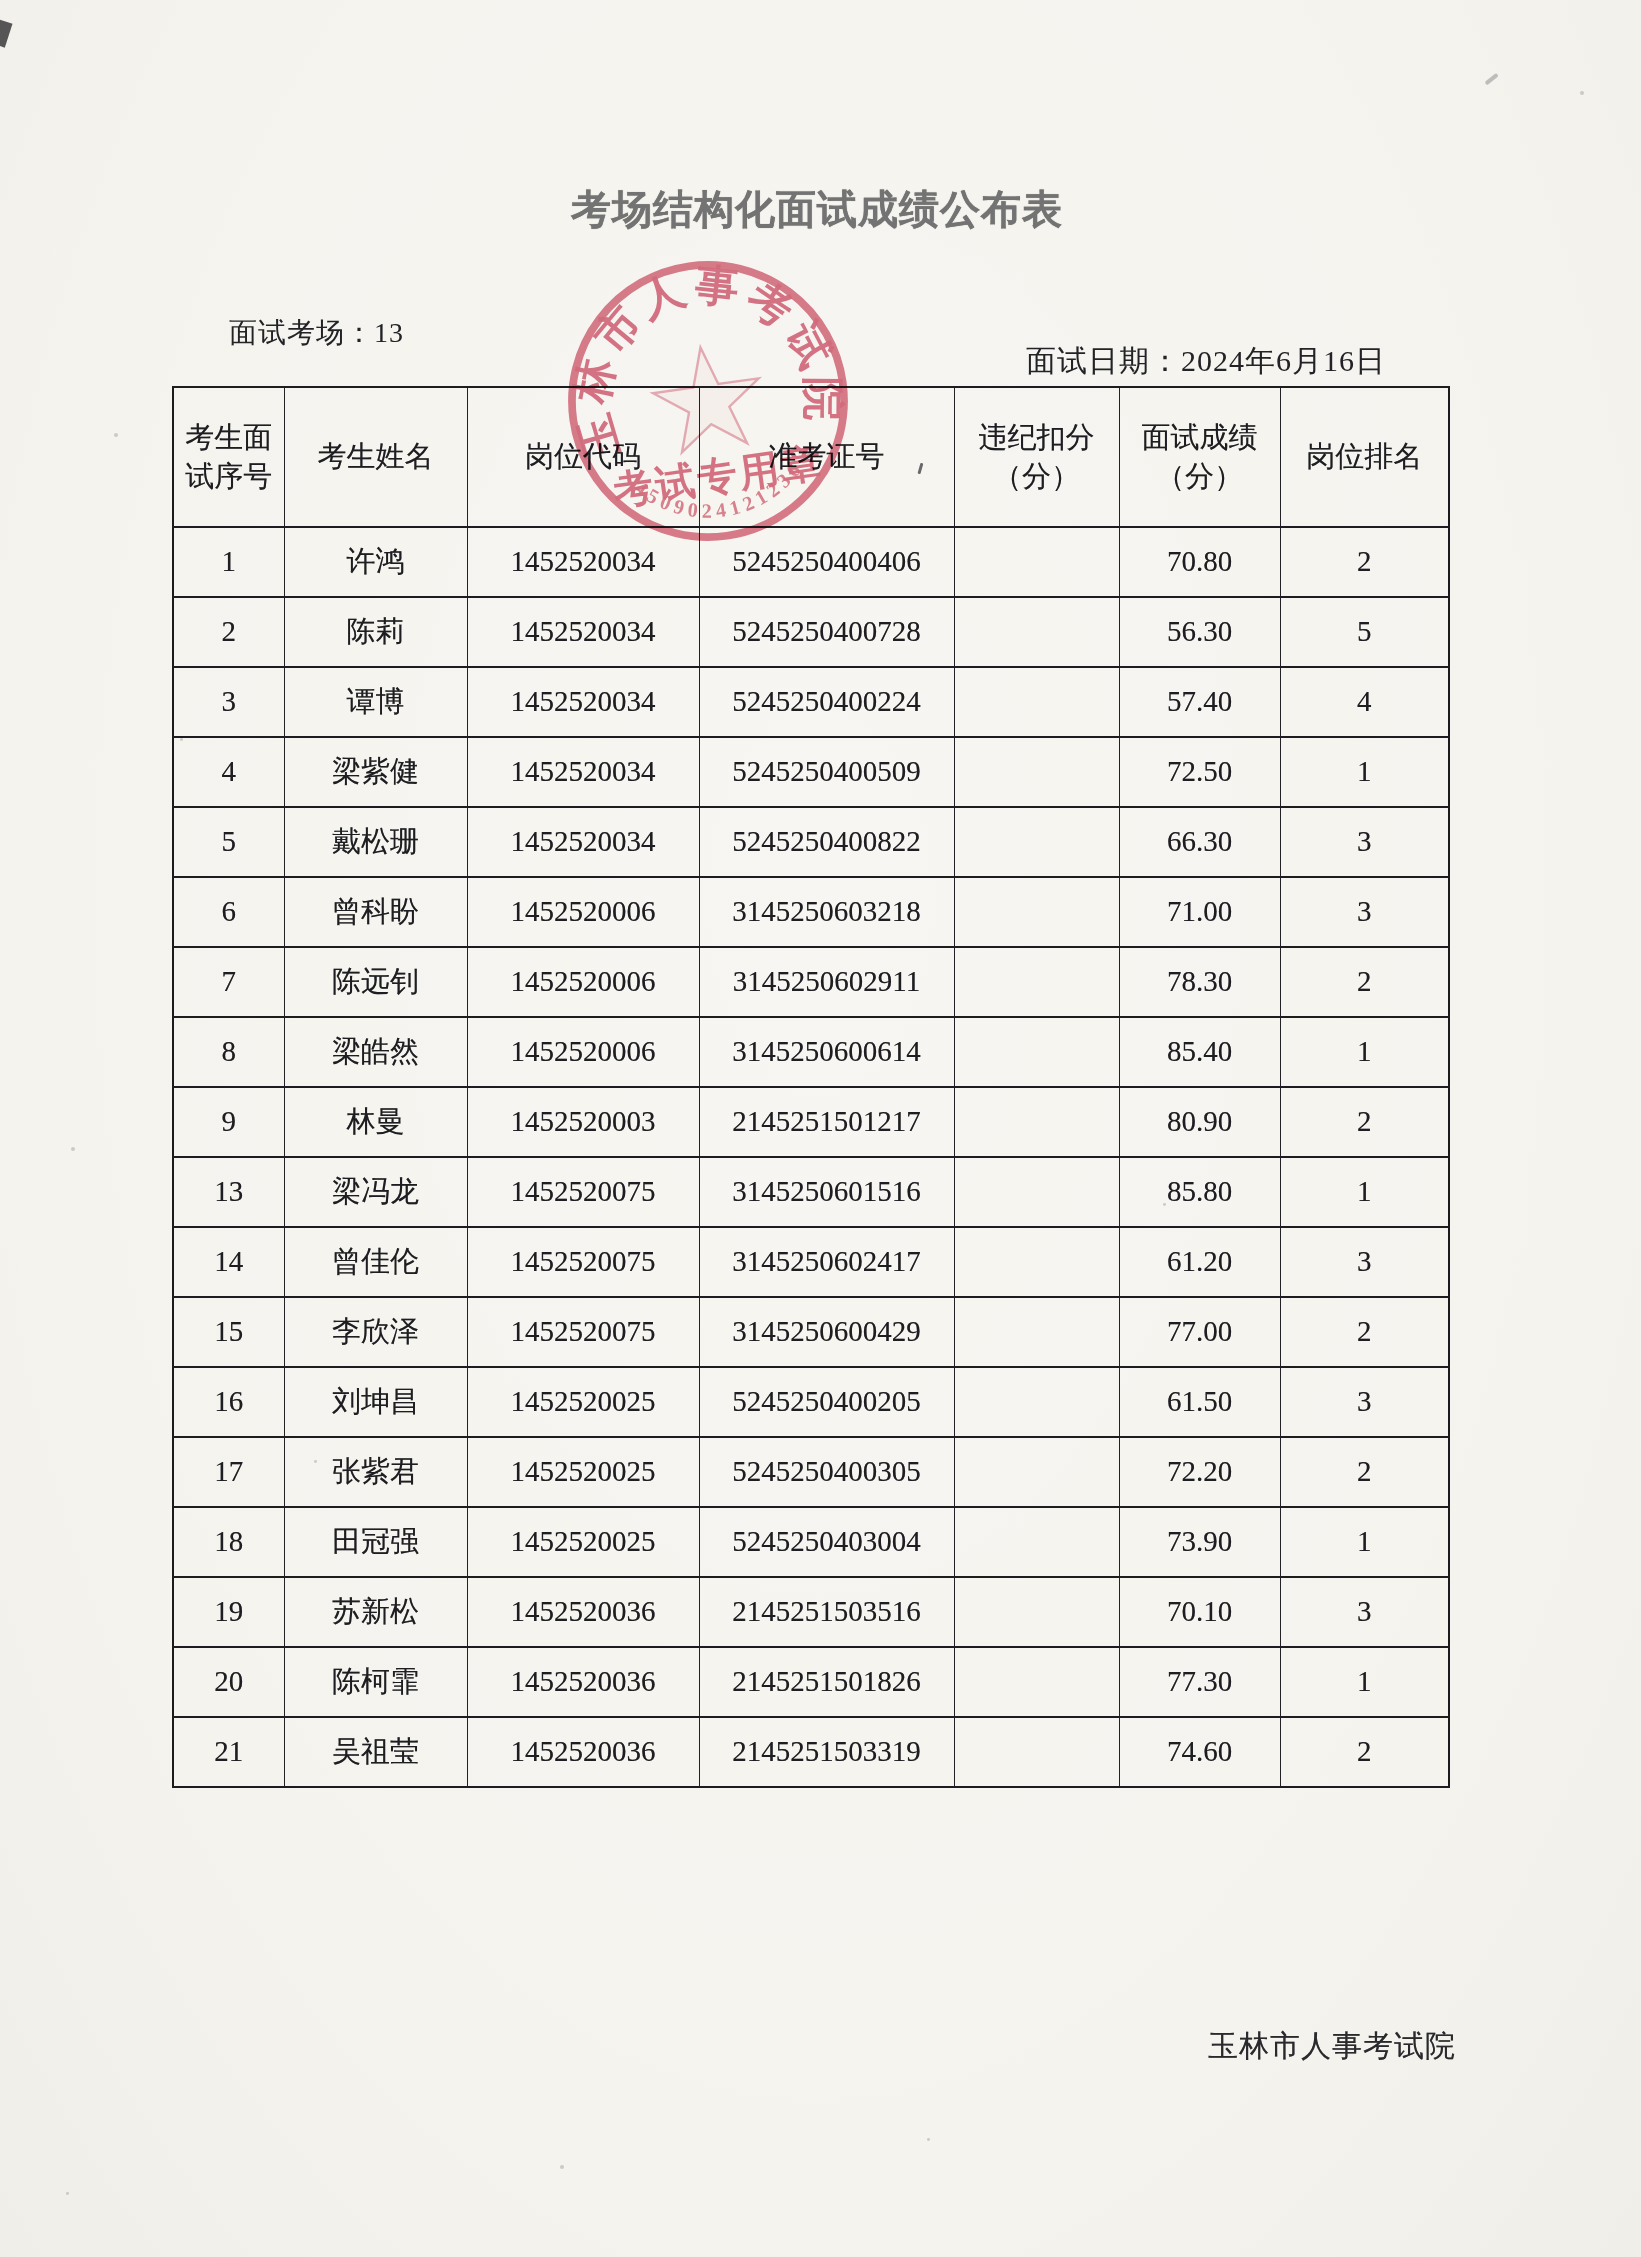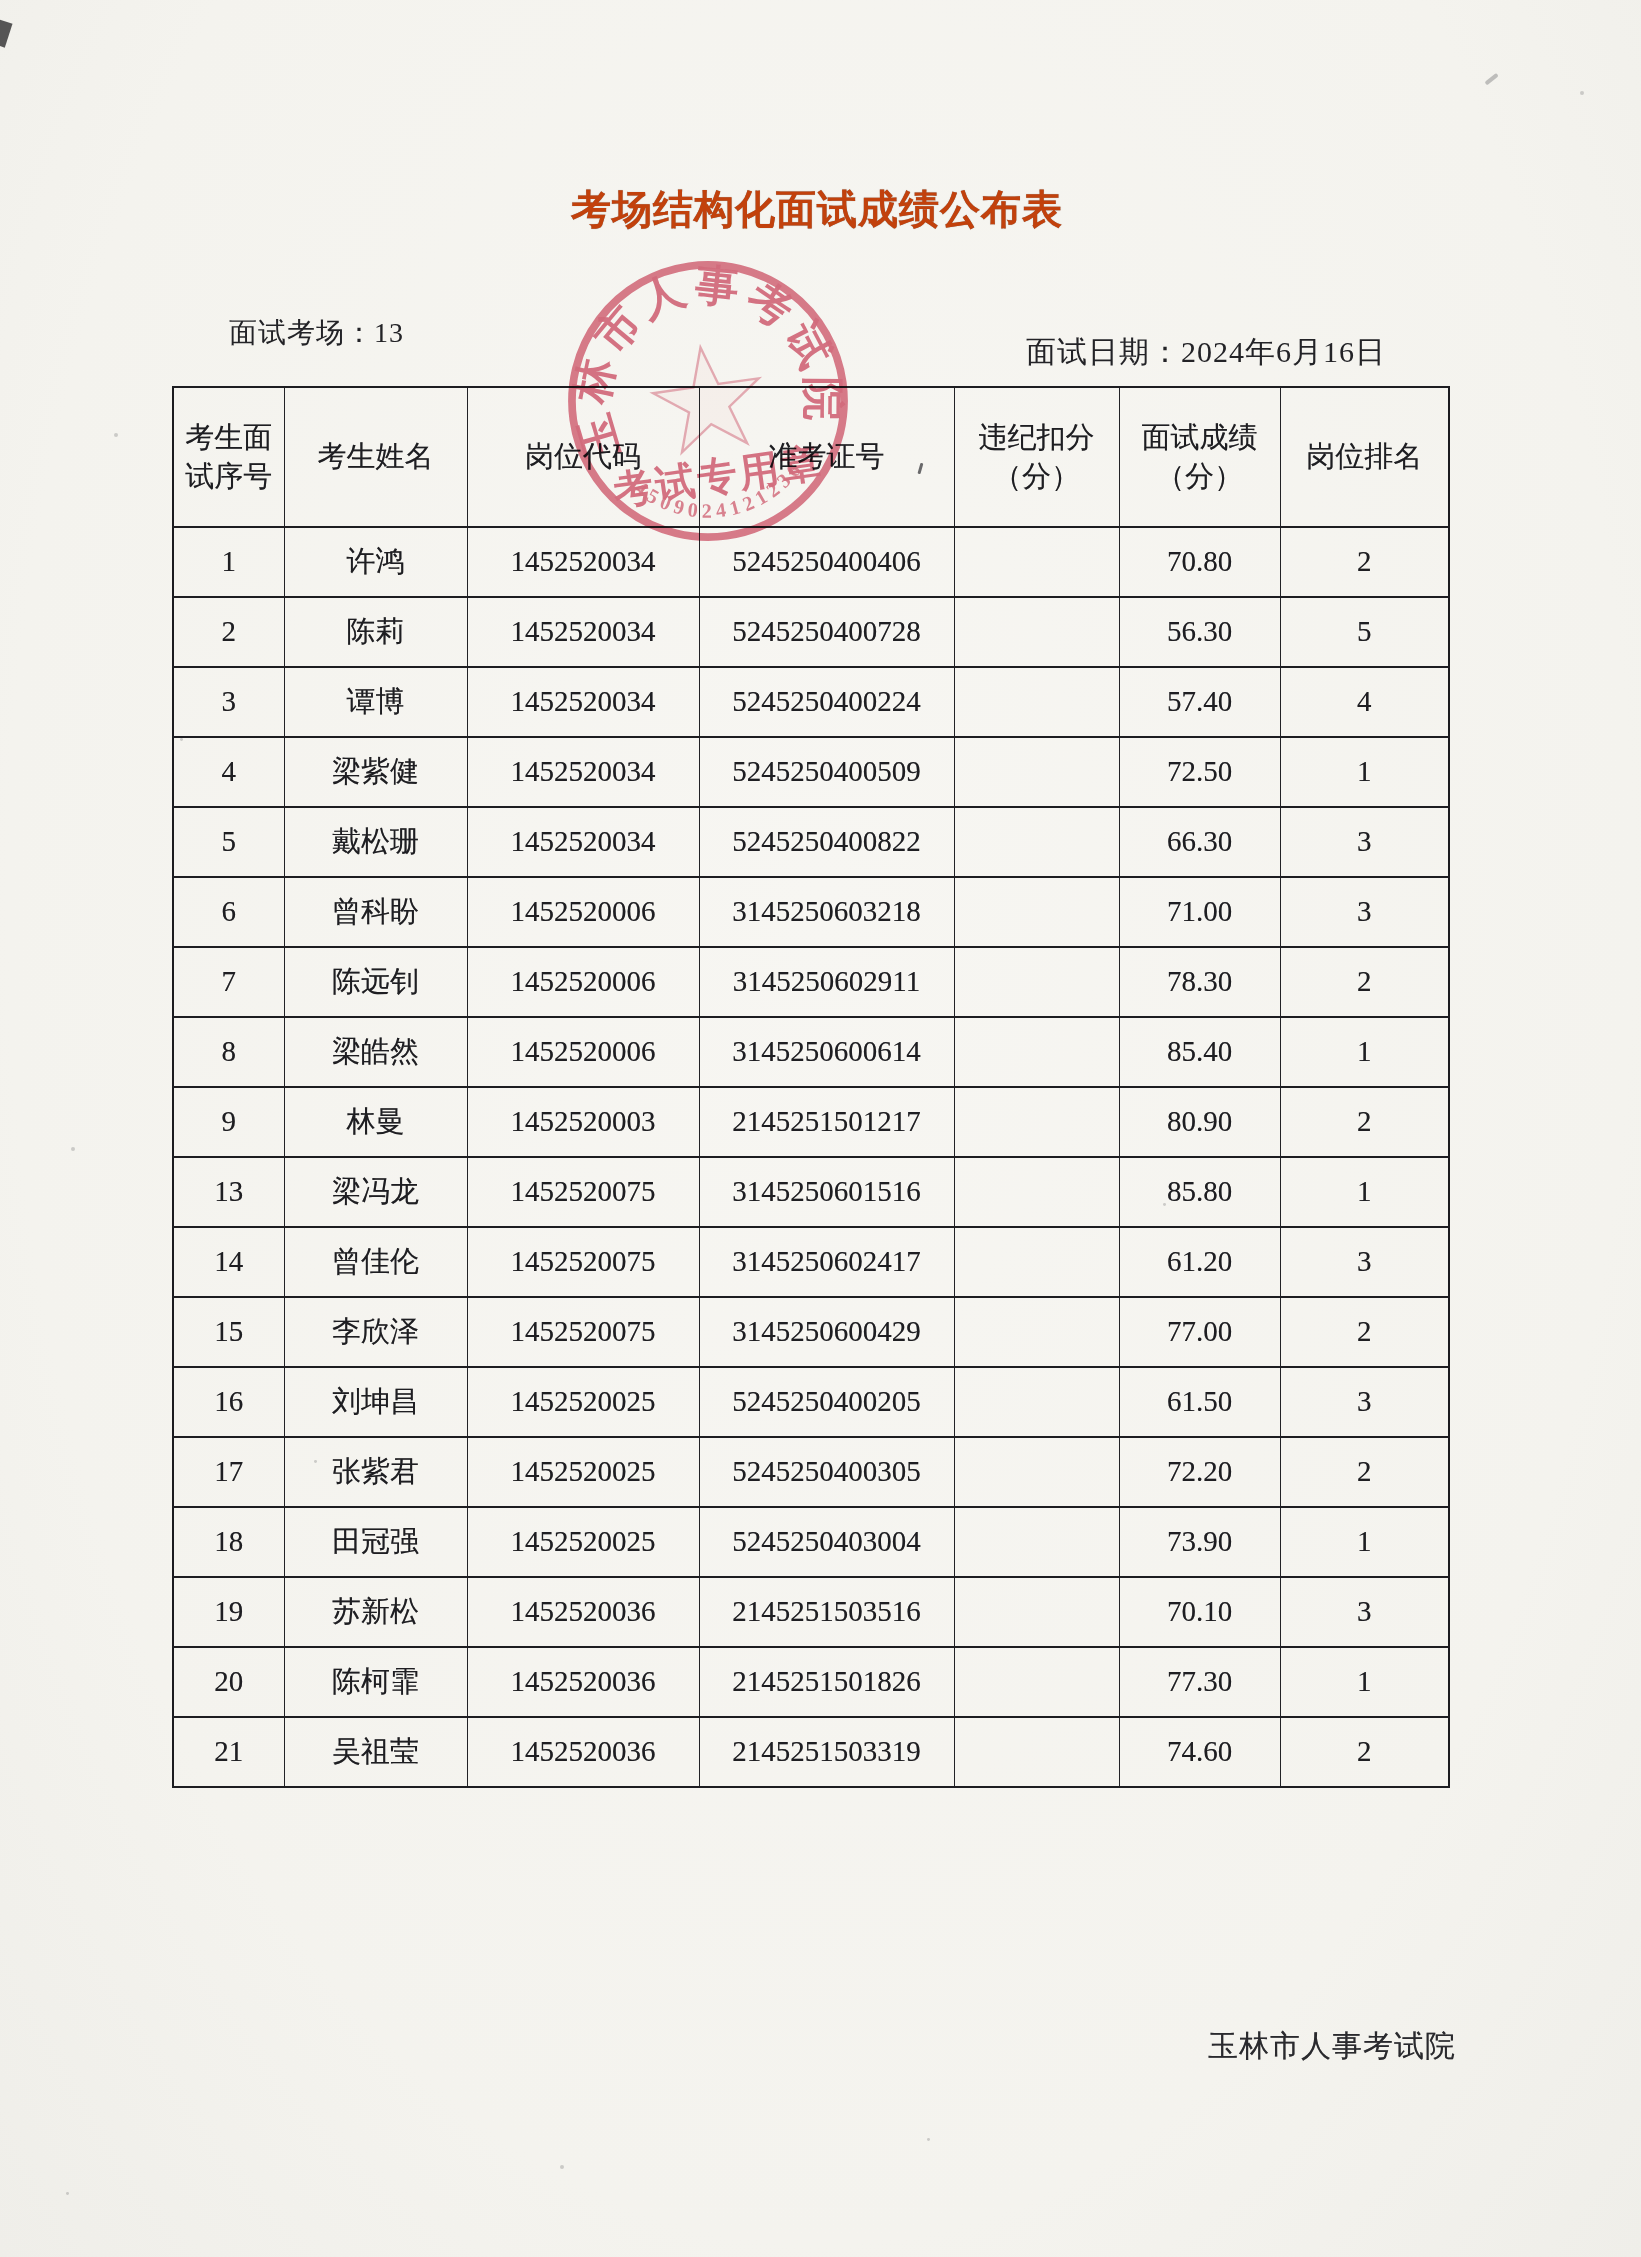--- a/index.html
+++ b/index.html
@@ -5,24 +5,24 @@
   html,body{margin:0;padding:0;}
   body{
     width:1641px;height:2257px;position:relative;overflow:hidden;
     background:radial-gradient(ellipse at 50% 40%, #f7f6f2 0%, #f4f3ee 70%, #efeee9 100%);
     font-family:"Liberation Serif","DejaVu Serif",serif;
     color:#232327;
   }
   .title{
     position:absolute;top:182px;left:0;width:1634px;
     text-align:center;font-size:40px;font-weight:700;letter-spacing:1px;
-    color:#c2410c;text-shadow:0 0 0.7px rgba(20,20,20,.55);
+    color:#737373;text-shadow:0 0 0.7px rgba(20,20,20,.55);
   }
   .info-venue{position:absolute;top:314px;left:229px;font-size:28px;letter-spacing:1px;}
-  .info-date{position:absolute;top:332px;left:1026px;font-size:30px;letter-spacing:1px;}
+  .info-date{position:absolute;top:341px;left:1026px;font-size:30px;letter-spacing:1px;}
   table.score{
     position:absolute;left:172px;top:386px;width:1276px;
     border-collapse:collapse;table-layout:fixed;
     font-size:29px;color:#1e1e22;padding-left:24px;
   }
   table.score th,table.score td{
     border-left:1.9px solid #222226;border-right:1.9px solid #222226;
     border-top:2.9px solid #1d1d21;border-bottom:2.9px solid #1d1d21;
     text-align:center;vertical-align:middle;
     padding:0;white-space:pre-line;line-height:1.35;

